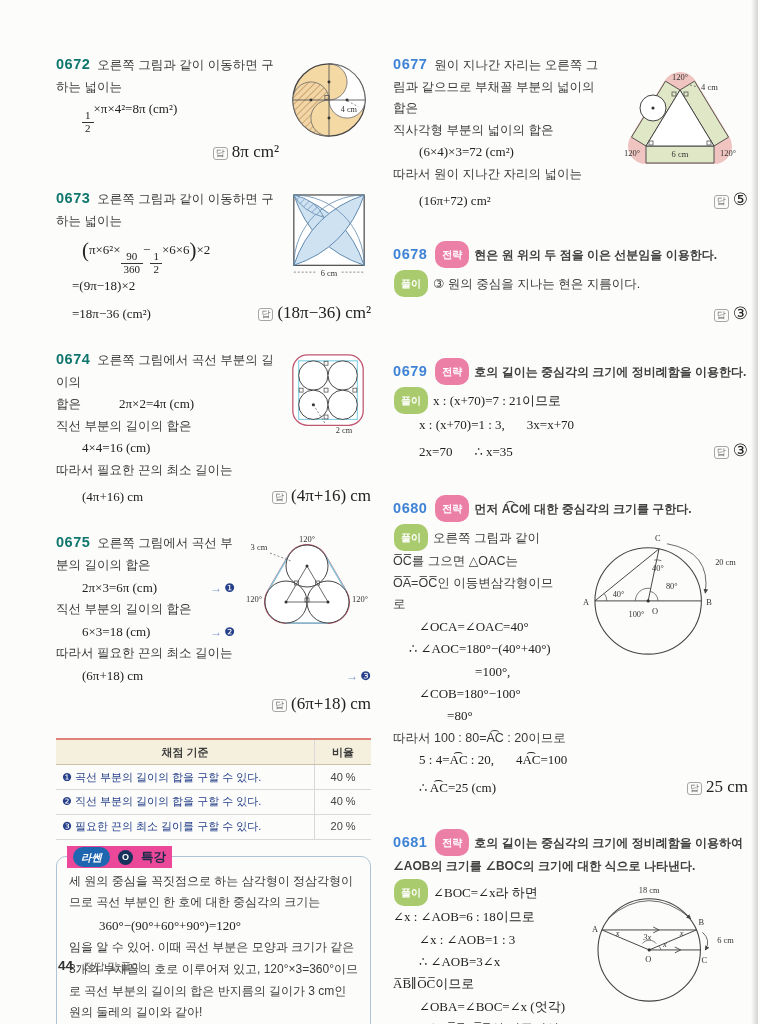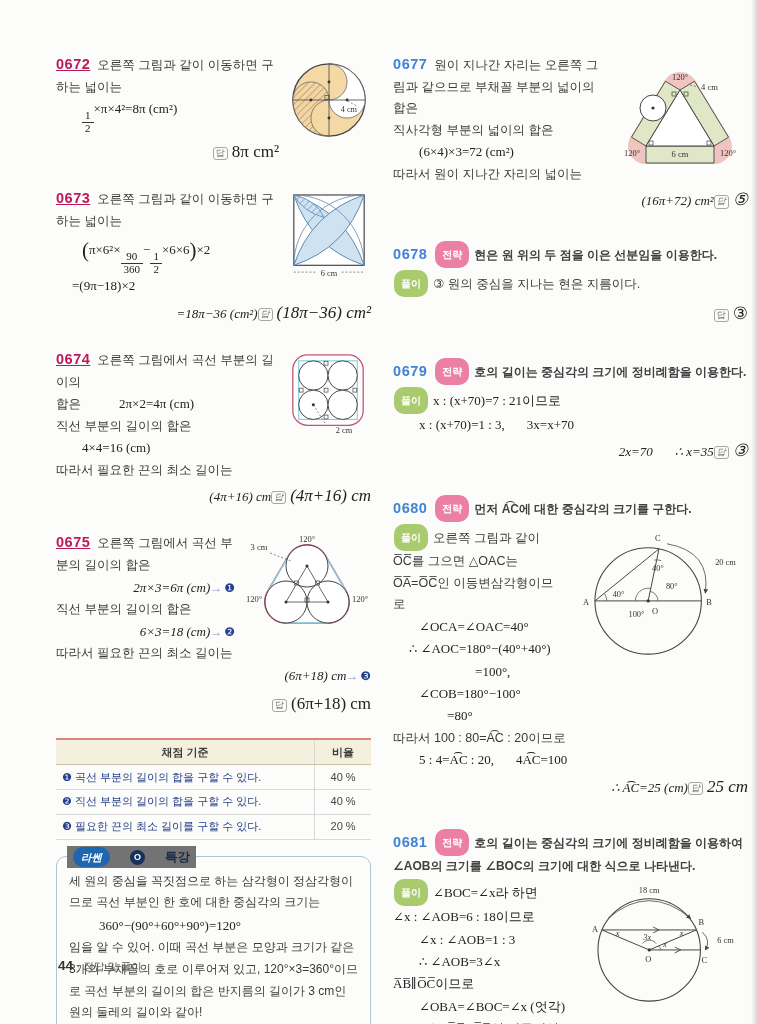--- a/index.html
+++ b/index.html
@@ -11,26 +11,26 @@
   }
   .page{display:flex;padding:52px 10px 0 56px;gap:22px;}
   .col{position:relative;}
   .col.left{width:316px;}
   .col.right{width:356px;}
   .edge-shadow{position:absolute;right:0;top:0;width:7px;height:1024px;
     background:linear-gradient(to right,rgba(0,0,0,0),rgba(0,0,0,0.16));}
   section.prob{margin-bottom:20px;overflow:visible;}
   section.prob::after{content:"";display:block;clear:both;}
   .pnum{font-weight:bold;font-size:14.5px;letter-spacing:.5px;margin-right:7px;}
-  .pnum.green{color:#be185d;text-decoration:underline;}
+  .pnum.green{color:#0f766e;}
   .pnum.blue{color:#3f83d6;}
   .dia{float:right;margin:2px 0 4px 8px;}
   .dia text{font-family:"Liberation Serif","DejaVu Serif",serif;font-size:8.5px;fill:#333;}
   .formula{margin-left:26px;font-family:"Liberation Serif","DejaVu Serif",serif;font-size:13px;color:#222;}
-  .row{display:flex;justify-content:flex-end;align-items:baseline;font-style:italic;}
+  .row{display:flex;justify-content:space-between;align-items:baseline;}
   .ansline{text-align:right;margin-top:2px;}
   .ans-icon{display:inline-block;border:1px solid #a6a6a6;border-radius:3px;
     font-size:9px;line-height:1.25;padding:0 2px;color:#777;vertical-align:1px;margin-right:4px;}
   .ansval{font-family:"Liberation Serif","DejaVu Serif",serif;font-size:17px;color:#222;}
   .frac{display:inline-flex;flex-direction:column;text-align:center;vertical-align:-6px;line-height:1.05;font-size:11px;}
   .frac .num{border-bottom:1px solid #333;padding:0 3px;}
   .frac .den{padding:0 3px;}
   .bigp{font-size:160%;font-weight:300;vertical-align:-3px;}
   .marker{color:#27408b;font-size:12px;white-space:nowrap;}
   .marker .arr{color:#7d96cc;margin-right:2px;}
@@ -41,21 +41,21 @@
   .strat-text{color:#404040;font-weight:bold;font-size:12px;}
   
   table.rubric{width:100%;border-collapse:collapse;font-size:11px;margin:6px 0 16px;
     border-top:2px solid #e0837a;border-bottom:1px solid #bbb;color:#444;}
   table.rubric th{background:#f5f0dd;font-weight:bold;color:#3c3c3c;padding:2.5px 4px;border-bottom:1px solid #c9c2a8;}
   table.rubric td{padding:2.5px 6px;border-bottom:1px solid #d9d9d9;}
   table.rubric .pct{width:44px;text-align:center;border-left:1px solid #d9d9d9;}
   table.rubric .crit-num{color:#27408b;}
   
   .lecture{border:1.5px solid #aec4d6;border-radius:10px;padding:14px 12px 10px;margin:14px 0 20px;position:relative;font-size:12px;line-height:1.8;}
-  .lecture-head{position:absolute;top:-11px;left:10px;background:#737373;padding:0 6px;display:flex;align-items:center;gap:20px;}
+  .lecture-head{position:absolute;top:-11px;left:10px;background:#ec4899;padding:0 6px;display:flex;align-items:center;gap:8px;}
   .logo-pill{background:#1f66b0;color:#fff;border-radius:10px;font-size:10.5px;font-style:italic;
     font-weight:bold;padding:1px 8px;}
   .logo-circle{background:#16325c;color:#fff;border-radius:50%;width:15px;height:15px;
     font-size:9px;display:inline-flex;align-items:center;justify-content:center;font-weight:bold;}
   .lecture-title{font-weight:bold;color:#1a2a49;font-size:12.5px;}
   .lecture .formula{margin-left:30px;}
   .footer{position:absolute;left:58px;top:954px;color:#333;}
   .footer .fp{font-weight:bold;font-size:13.5px;}
   .footer .ft{font-size:10.5px;color:#555;}
   .gap{display:inline-block;width:22px;}

